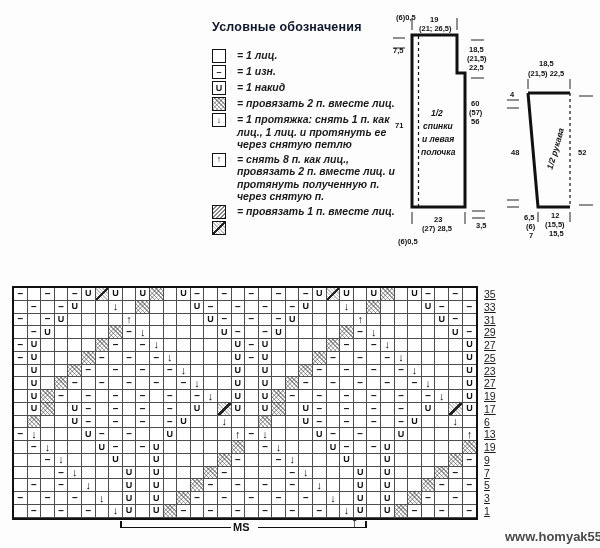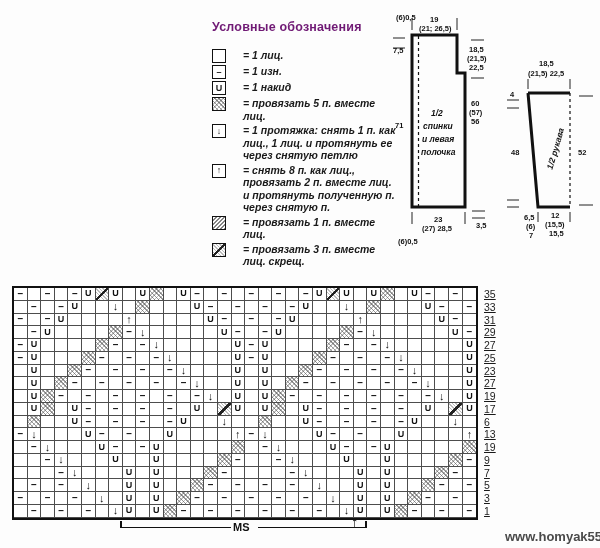--- a/index.html
+++ b/index.html
@@ -1,22 +1,22 @@
 <!DOCTYPE html>
 <html><head>
 <meta charset="utf-8">
 <style>
   html,body{margin:0;padding:0;background:#fff;}
   #page{position:relative;width:600px;height:548px;background:#fdfdfd;overflow:hidden;
         font-family:"Liberation Sans",sans-serif;color:#1a1a1a;}
 
   
   #legend{position:absolute;left:212px;top:20px;width:184px;}
-  #legend-title{color:#701a75;font-weight:bold;font-size:12.5px;margin-bottom:15px;letter-spacing:.2px;}
-  .legend-item{display:flex;gap:17px;margin-bottom:2px;}
+  #legend-title{color:#0f172a;font-weight:bold;font-size:12.5px;margin-bottom:15px;letter-spacing:.2px;}
+  .legend-item{display:flex;gap:11px;margin-bottom:2px;}
   .legend-sym{flex:0 0 auto;width:12px;height:12px;border:1.6px solid #111;margin-top:0px;
               display:flex;align-items:center;justify-content:center;
               font-size:9px;font-weight:bold;line-height:1;background:#fff;}
   .legend-text{font-size:10.5px;font-weight:bold;font-style:italic;line-height:12.5px;width:166px;}
 
   
   .sym-hatch2{background:
       repeating-linear-gradient(45deg, rgba(70,70,70,.55) 0 1px, transparent 1px 3px),
       repeating-linear-gradient(-45deg, rgba(70,70,70,.35) 0 1px, transparent 1px 3px);}
   .sym-hatchx{background:
@@ -67,37 +67,36 @@
         <div class="legend-item">
           <span class="legend-sym ">–</span>
           <span class="legend-text">= 1 изн.</span>
         </div>
         <div class="legend-item">
           <span class="legend-sym ">U</span>
           <span class="legend-text">= 1 накид</span>
         </div>
         <div class="legend-item">
           <span class="legend-sym sym-hatch2"></span>
-          <span class="legend-text">= провязать 5 п. вместе лиц.</span>
+          <span class="legend-text">= провязать 2 п. вместе лиц.</span>
         </div>
         <div class="legend-item">
           <span class="legend-sym ">↓</span>
           <span class="legend-text">= 1 протяжка: снять 1 п. как лиц., 1 лиц. и протянуть ее через снятую петлю</span>
         </div>
         <div class="legend-item">
           <span class="legend-sym ">↑</span>
           <span class="legend-text">= снять 8 п. как лиц., провязать 2 п. вместе лиц. и протянуть полученную п. через снятую п.</span>
         </div>
         <div class="legend-item">
           <span class="legend-sym sym-hatch3"></span>
           <span class="legend-text">= провязать 1 п. вместе лиц.</span>
         </div>
         <div class="legend-item">
           <span class="legend-sym sym-hatchx"></span>
-          <span class="legend-text">= провязать 3 п. вместе лиц. скрещ.</span>
         </div>
       </div>
   </div>
 
   <svg class="schem" style="left:392px;top:6px" width="115" height="242" viewBox="0 0 115 242">
     <polygon points="20,29 65,29 65,67 73,67 73,201 20,201" fill="none" stroke="#111" stroke-width="3"></polygon>
     <line x1="26.5" y1="30" x2="26.5" y2="200" stroke="#111" stroke-width="1.2" stroke-dasharray="3,3"></line>
 
     <line class="tick" x1="20" y1="12" x2="20" y2="24"></line>
     <line class="tick" x1="65" y1="12" x2="65" y2="24"></line>

